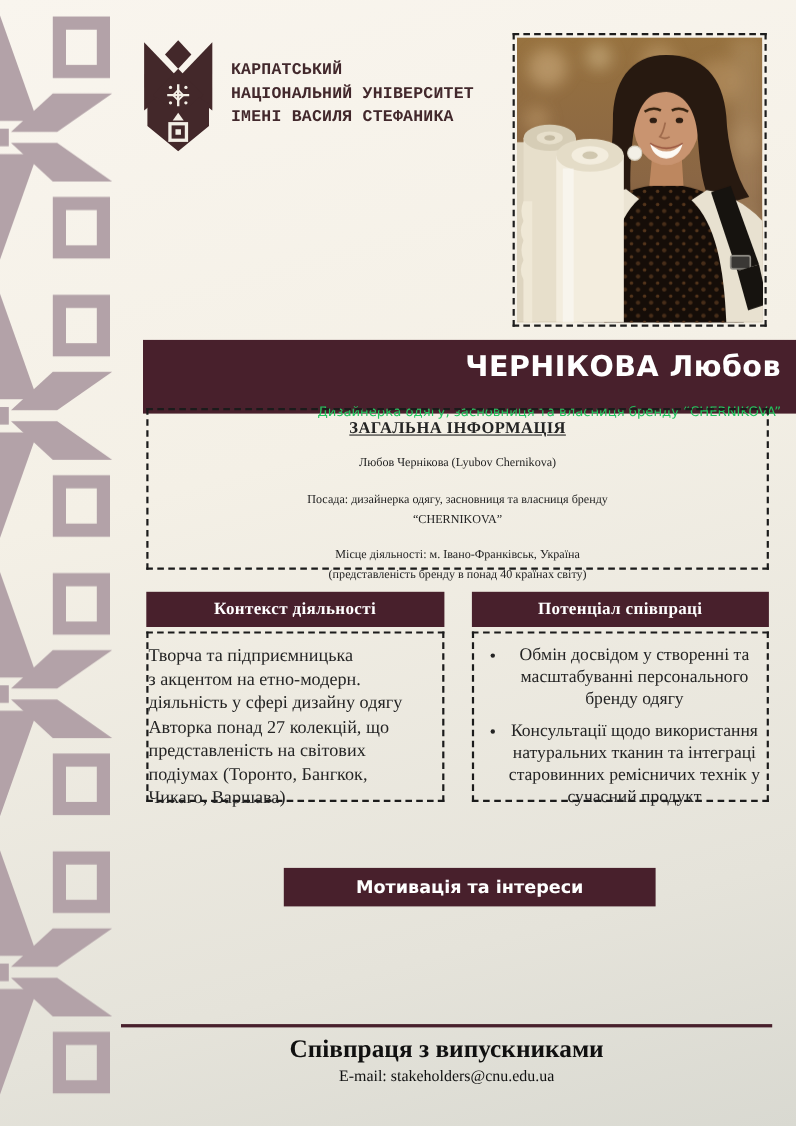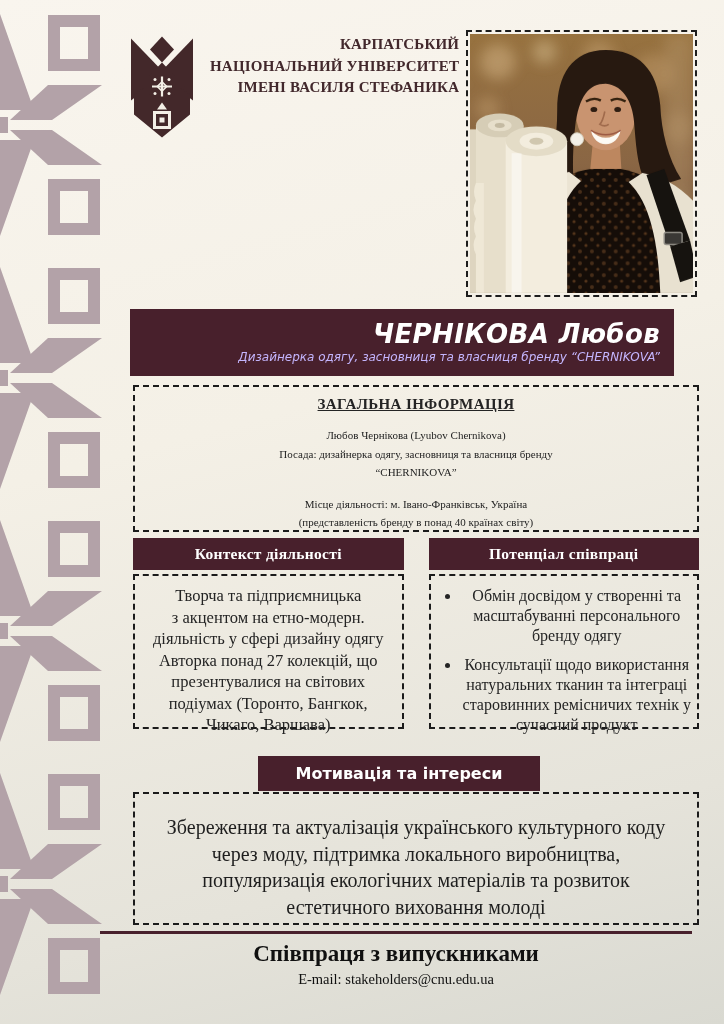--- a/index.html
+++ b/index.html
@@ -5,55 +5,55 @@
   html,body{margin:0;padding:0;background:#ffffff;}
   .page{
     position:relative;width:724px;height:1024px;overflow:hidden;
     background:linear-gradient(165deg,#f9f5ee 0%,#f4f0e6 40%,#e5e3da 80%,#d9d9d1 100%);
     font-family:"Liberation Serif",serif;color:#242424;
   }
   .ornament{position:absolute;left:0;top:0;}
   
   .brand{position:absolute;left:128px;top:34px;display:flex;gap:14px;align-items:flex-start;}
   .logo{width:68px;height:104px;display:block;}
-  .brand-text{font-family:Liberation Serif, serif;
-    font-weight:600;font-size:15px;line-height:21.5px;color:#42282c;letter-spacing:0.2px;text-align:right;}
+  .brand-text{margin-top:19px;font-family:Liberation Mono, monospace;
+    font-weight:600;font-size:15px;line-height:21.5px;color:#42282c;letter-spacing:0.2px;}
   .photo-frame{position:absolute;left:466px;top:30px;width:231px;height:267px;
     border:2px dashed #1d1d1d;box-sizing:border-box;padding:2px;}
   .photo-frame svg{width:100%;height:100%;display:block;}
   
-  .name-banner{position:absolute;left:130px;top:309px;width:544px;height:67px;
-    background:#48202c;box-sizing:border-box;padding:10px 14px 0 0;text-align:right;font-style:italic;}
+  .name-banner{position:absolute;left:130px;top:309px;width:594px;height:67px;
+    background:#48202c;box-sizing:border-box;padding:10px 14px 0 0;text-align:right;}
   .name{font-family:"DejaVu Sans","Liberation Sans",sans-serif;font-weight:bold;
     font-size:26px;line-height:30px;color:#ffffff;letter-spacing:0.4px;}
   .role{font-family:"DejaVu Sans","Liberation Sans",sans-serif;font-size:12px;
-    color:#c4b5fd;margin-top:1px;}
-  
-  .info-box{position:absolute;left:133px;top:385px;width:566px;height:147px;
+    color:#22c55e;margin-top:18px;}
+  
+  .info-box{position:absolute;left:133px;top:371px;width:566px;height:147px;
     border:2px dashed #1b1b1b;box-sizing:border-box;text-align:center;}
   .info-title{margin-top:9px;font-weight:bold;font-size:15px;text-decoration:underline;letter-spacing:0.4px;}
   .info-p{font-size:11px;line-height:18.5px;}
-  .p1{margin-top:13px;} .p2{margin-top:0;} .p3{margin-top:13px;}
+  .p1{margin-top:13px;} .p2{margin-top:14px;} .p3{margin-top:13px;}
   
   .columns{position:absolute;left:133px;top:538px;width:566px;display:flex;gap:25px;}
   .col{flex:1;min-width:0;}
   .col-header{background:#48202c;color:#ffffff;font-weight:bold;font-size:15.5px;
     letter-spacing:0.3px;text-align:center;height:32px;line-height:32px;}
   .col-body{margin-top:4px;border:2px dashed #1b1b1b;box-sizing:border-box;height:155px;}
-  .col-body.centered{text-align:center;font-size:16.5px;line-height:21.5px;padding-top:9px;}
+  .col-body.centered{font-size:16.5px;line-height:21.5px;padding-top:9px;}
   .col-body ul{margin:10px 4px 0 4px;padding-left:26px;font-size:16px;line-height:20px;text-align:center;}
   .col-body li{margin-bottom:9px;}
   
-  .mot-header{position:absolute;left:258px;top:756px;width:282px;height:35px;background:#48202c;
+  .mot-header{position:absolute;left:258px;top:789px;width:338px;height:35px;background:#48202c;
     color:#fff;font-family:"DejaVu Sans","Liberation Sans",sans-serif;font-weight:bold;
     font-size:16px;text-align:center;line-height:35px;}
   .mot-body{position:absolute;left:133px;top:792px;width:566px;height:133px;border:2px dashed #1b1b1b;
     box-sizing:border-box;text-align:center;font-size:20px;line-height:26.5px;color:#1e1e1e;padding-top:20px;}
   
-  .footer{position:absolute;left:100px;top:931px;width:592px;text-align:center;color:#101010;}
+  .footer{position:absolute;left:110px;top:931px;width:592px;text-align:center;color:#101010;}
   .f-divider{height:3px;background:#48202c;margin-bottom:7px;}
   .f-title{font-size:23px;font-weight:bold;line-height:26px;}
   .f-dept{font-size:17px;font-weight:bold;margin-top:3px;}
   .f-email{font-size:14.5px;margin-top:4px;}
 </style>
 </head>
 <body>
 
 <div class="page">
 
@@ -190,43 +190,37 @@
   </section>
 
   <section class="columns">
     <div class="col">
       <div class="col-header">Контекст діяльності</div>
       <div class="col-body centered">
         <div>Творча та підприємницька</div>
         <div>з акцентом на етно-модерн.</div>
         <div>діяльність у сфері дизайну одягу</div>
         <div>Авторка понад 27 колекцій, що</div>
-        <div>презентувалися на світових</div>
+        <div>представленість на світових</div>
         <div>подіумах (Торонто, Бангкок,</div>
         <div>Чикаго, Варшава)</div>
       </div>
     </div>
     <div class="col">
       <div class="col-header">Потенціал співпраці</div>
       <div class="col-body">
         <ul>
           <li>Обмін досвідом у створенні та масштабуванні персонального бренду одягу</li>
           <li>Консультації щодо використання натуральних тканин та інтеграці старовинних ремісничих технік у сучасний продукт</li>
         </ul>
       </div>
     </div>
   </section>
 
   <div class="mot-header">Мотивація та інтереси</div>
-  <section class="mot-body">
-    <div>Збереження та актуалізація українського культурного коду</div>
-    <div>через моду, підтримка локального виробництва,</div>
-    <div>популяризація екологічних матеріалів та розвиток</div>
-    <div>естетичного виховання молоді</div>
-  </section>
 
   <footer class="footer">
     <div class="f-divider"></div>
     <div class="f-title">Співпраця з випускниками</div>
     <div class="f-email">E-mail: stakeholders@cnu.edu.ua</div>
   </footer>
 
 </div>
 
 </body></html>

